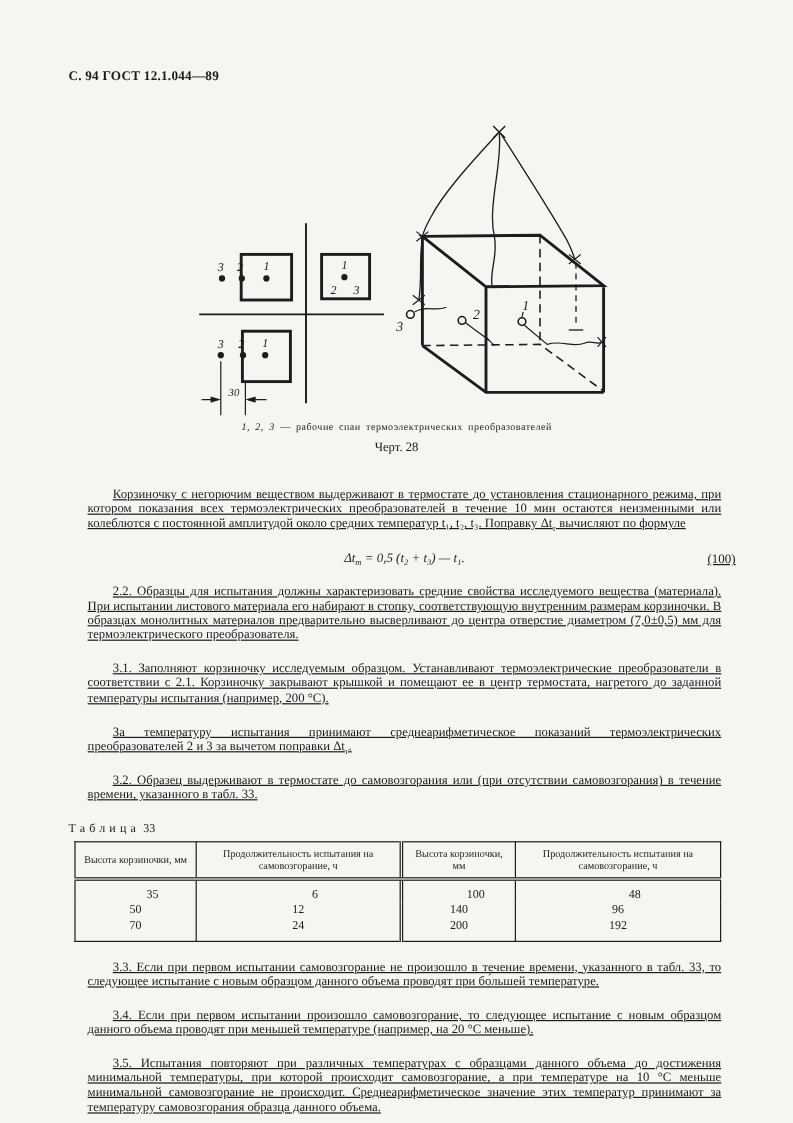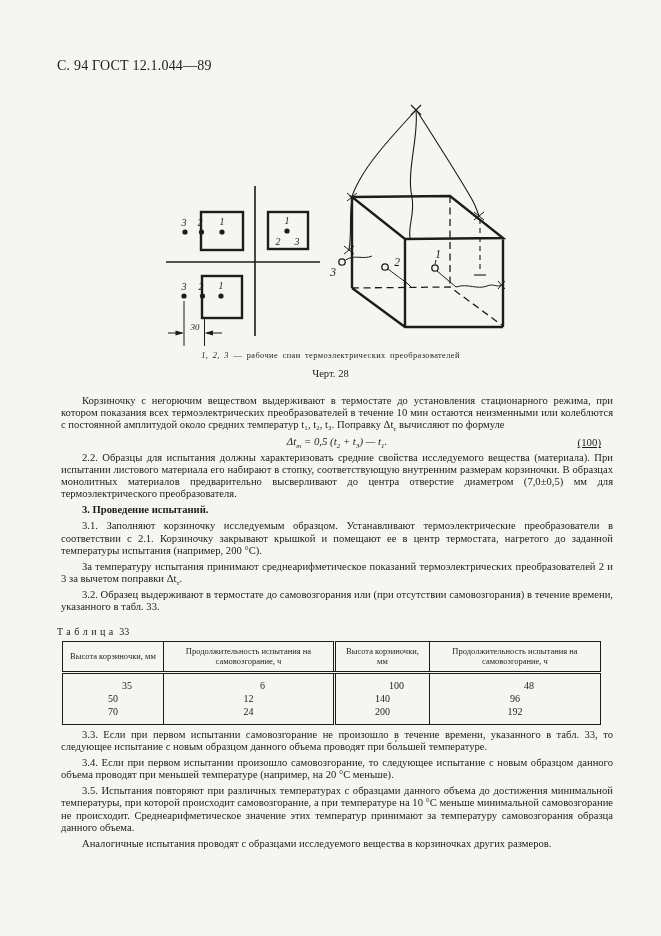--- a/index.html
+++ b/index.html
@@ -6,45 +6,45 @@
   body{
     width:661px;height:936px;
     background:#f5f5f2;
     font-family:"Liberation Serif", serif;
     color:#1c1c1c;
     -webkit-font-smoothing:antialiased;
   }
   .page{position:relative;width:661px;height:936px;overflow:hidden;}
   .hdr{
     position:absolute;left:57px;top:58px;
-    font-weight:normal;font-size:14px;letter-spacing:.2px;
+    font-weight:bold;font-size:11px;letter-spacing:.2px;
   }
   svg.figure{position:absolute;left:30px;top:92px;width:545px;height:258px;}
   svg text{font-family:"Liberation Serif", serif;font-style:italic;fill:#1c1c1c;stroke:none;}
   .caption{
     position:absolute;left:0;right:0;top:351px;
     text-align:center;font-size:8.4px;letter-spacing:.4px;word-spacing:2px;
   }
   .caption i{}
   .chert{
     position:absolute;left:0;right:0;top:368px;
     text-align:center;font-size:10.6px;
   }
   .textcol{
     position:absolute;left:57px;top:391px;width:560px;
     font-size:10.6px;line-height:12.15px;text-align:justify;
   }
-  .textcol p{margin:4px;text-indent:21px;}
+  .textcol p{margin:16px;text-indent:21px;text-decoration:underline;}
   .formula-row{
     position:relative;text-align:center;margin:0 0 4px 0;text-indent:0;
     font-size:10.8px;
   }
   .formula-row .fx{font-style:italic;}
   .formula-row sub, .textcol sub{font-size:7px;line-height:0;}
-  .formula-num{position:absolute;right:16px;top:1px;font-style:normal;text-decoration:underline;}
+  .formula-num{position:absolute;right:4px;top:1px;font-style:normal;text-decoration:underline;}
   .h3{font-weight:bold;}
   .tbl-label{
     margin-top:12px;margin-bottom:3px;font-size:10px;text-indent:0;
   }
   .tbl-label .spaced{letter-spacing:3.5px;}
   .gtable{
     border-collapse:collapse;margin-left:5px;width:538px;
     table-layout:fixed;
   }
   .gtable th,.gtable td{
@@ -151,21 +151,20 @@
   <div class="textcol">
 
     <p><span>Корзиночку с негорючим веществом выдерживают в термостате до установления стационарного режима, при котором показания всех термоэлектрических преобразователей в течение 10 мин остаются неизменными или колеблются с постоянной амплитудой около средних температур t₁, t₂, t₃. Поправку Δt</span><sub>т</sub><span> вычисляют по формуле</span></p>
 
     <div class="formula-row">
       <span class="fx"><span>Δt</span><sub>т</sub><span> = 0,5 (t</span><sub>2</sub><span> + t</span><sub>3</sub><span>) — t</span><sub>1</sub><span>.</span></span>
       <span class="formula-num">(100)</span>
     </div>
 
     <p>2.2. Образцы для испытания должны характеризовать средние свойства исследуемого вещества (материала). При испытании листового материала его набирают в стопку, соответствующую внутренним размерам корзиночки. В образцах монолитных материалов предварительно высверливают до центра отверстие диаметром (7,0±0,5) мм для термоэлектрического преобразователя.</p>
-    <p class="h3">3. Проведение испытаний.</p>
     <p>3.1. Заполняют корзиночку исследуемым образцом. Устанавливают термоэлектрические преобразователи в соответствии с 2.1. Корзиночку закрывают крышкой и помещают ее в центр термостата, нагретого до заданной температуры испытания (например, 200 °С).</p>
     <p><span>За температуру испытания принимают среднеарифметическое показаний термоэлектрических преобразователей 2 и 3 за вычетом поправки Δt</span><sub>т</sub><span>.</span></p>
     <p>3.2. Образец выдерживают в термостате до самовозгорания или (при отсутствии самовозгорания) в течение времени, указанного в табл. 33.</p>
 
     <div class="tbl-label"><span class="spaced">Таблица</span> <span>33</span></div>
 
     <table class="gtable">
       <colgroup>
           <col class="c1">
           <col class="c2">

